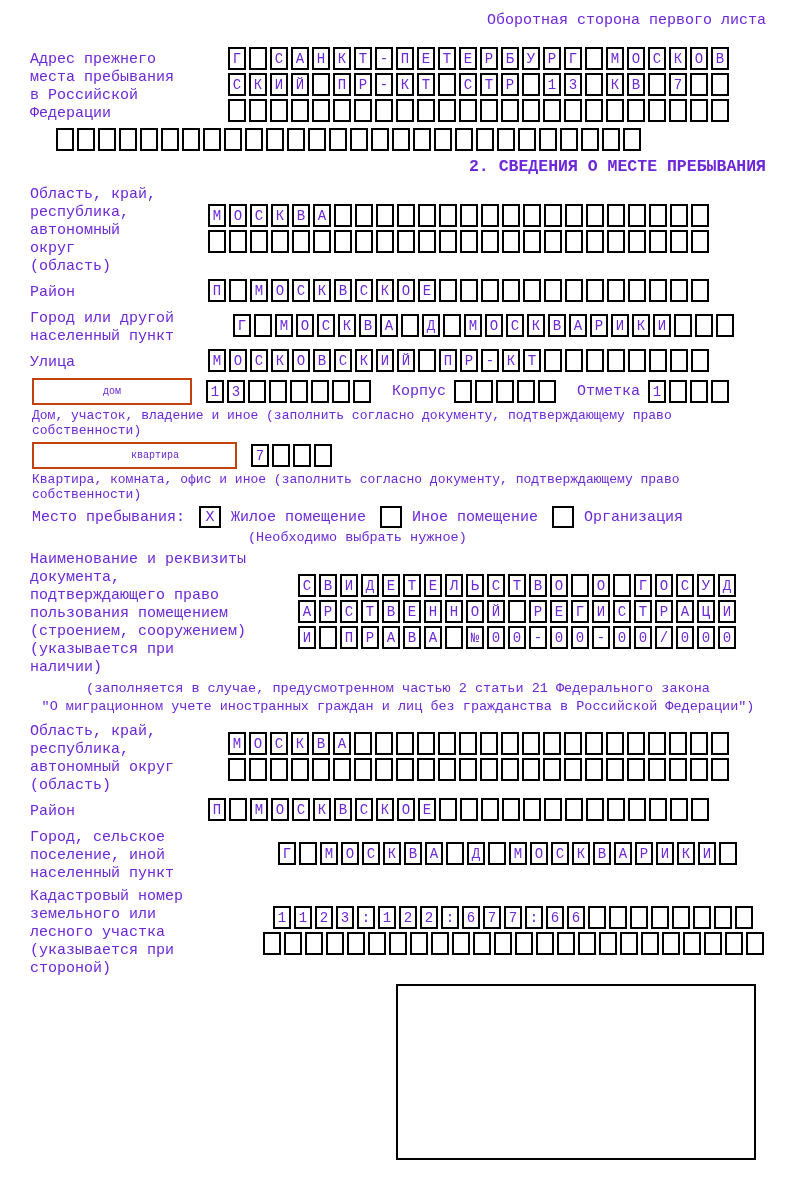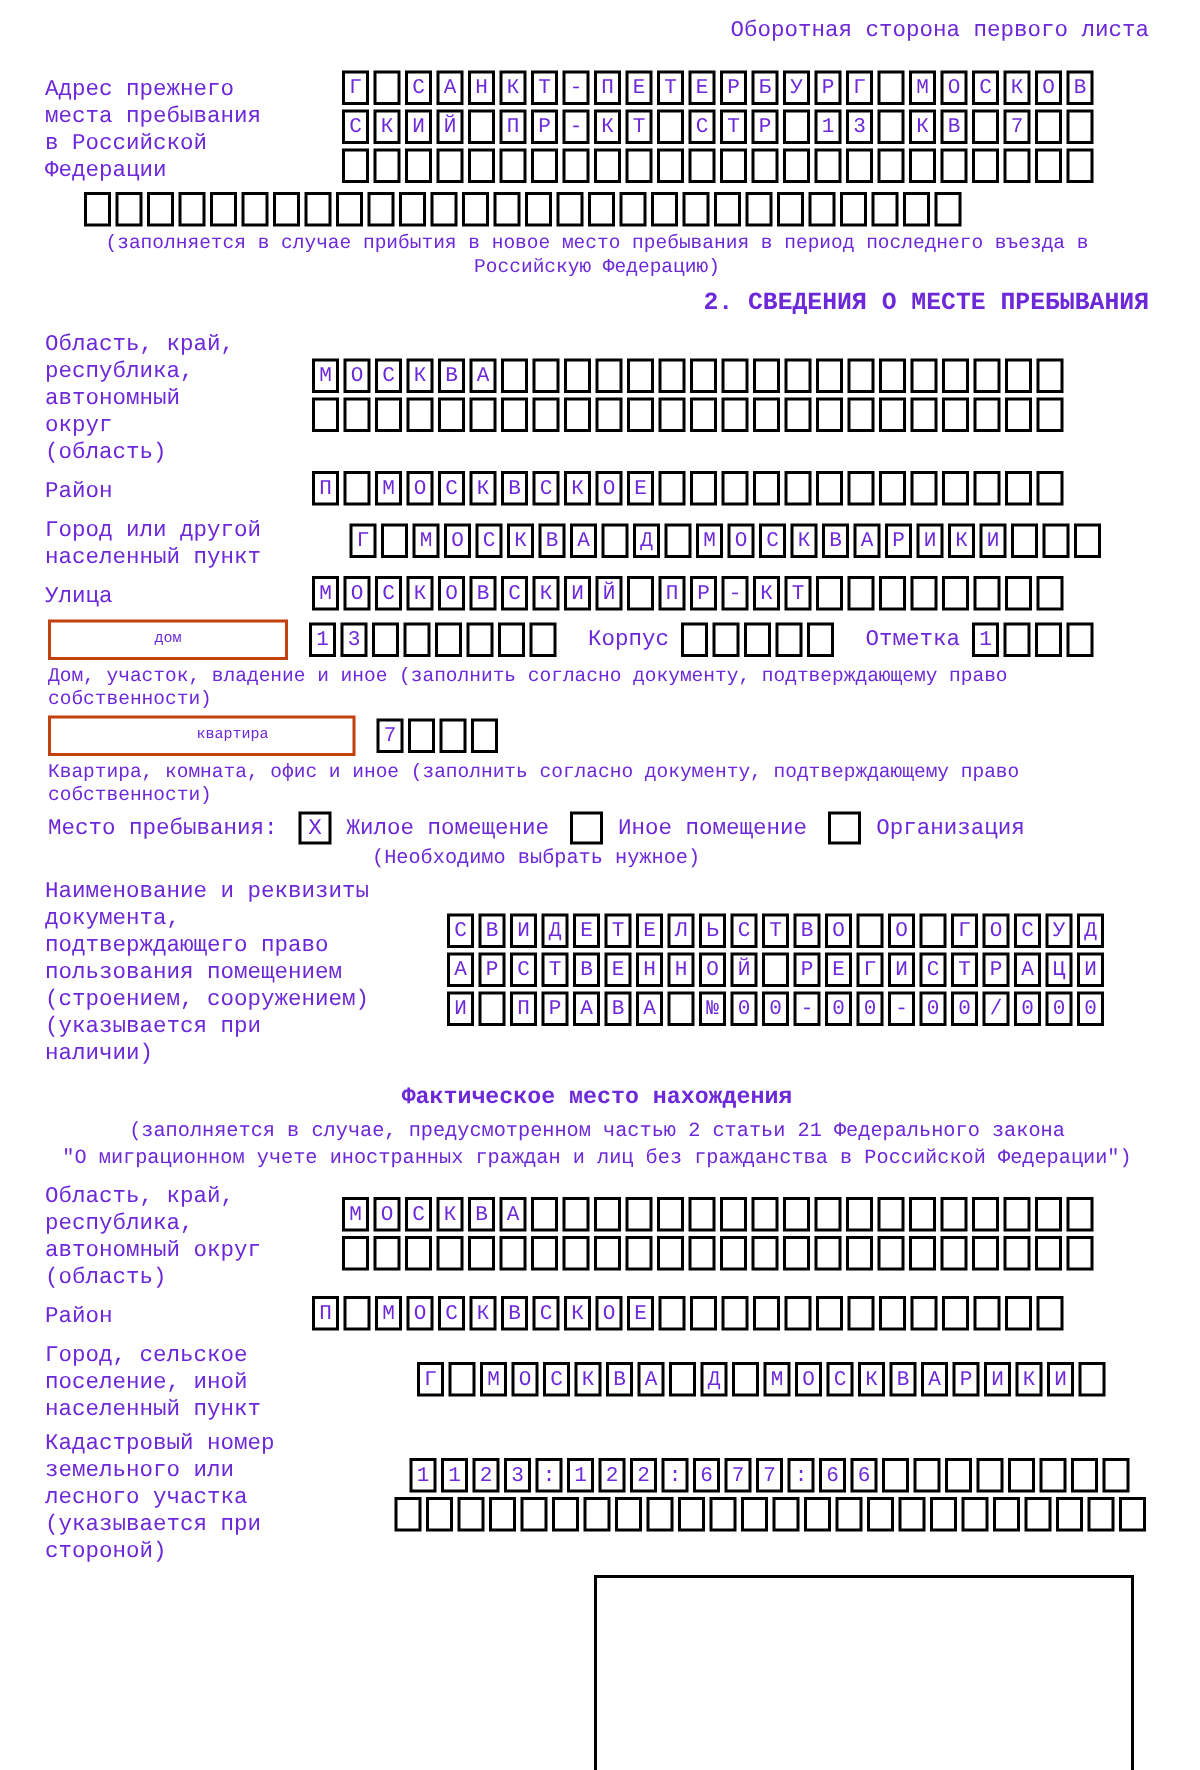--- a/index.html
+++ b/index.html
@@ -167,21 +167,20 @@
       <span class="cell"></span>
       <span class="cell"></span>
       <span class="cell"></span>
       <span class="cell"></span>
       <span class="cell"></span>
       <span class="cell"></span>
       <span class="cell"></span>
       <span class="cell"></span>
       <span class="cell"></span>
     </div>
-  <div class="caption">(заполняется в случае прибытия в новое место пребывания в период последнего въезда в Российскую Федерацию)</div>
 
   <h2>2. СВЕДЕНИЯ О МЕСТЕ ПРЕБЫВАНИЯ</h2>
 
   <div class="field-row">
     <div class="label w130">Область, край, республика, автономный округ (область)</div>
     <div>
       <div class="boxrow">
           <span class="cell">М</span>
           <span class="cell">О</span>
           <span class="cell">С</span>
@@ -446,21 +445,20 @@
           <span class="cell">0</span>
           <span class="cell">0</span>
           <span class="cell">/</span>
           <span class="cell">0</span>
           <span class="cell">0</span>
           <span class="cell">0</span>
         </div>
     </div>
   </div>
 
-  <h3>Фактическое место нахождения</h3>
   <div class="note">
     <span>(заполняется в случае, предусмотренном частью 2 статьи 21 Федерального закона</span><br>
     <span>"О миграционном учете иностранных граждан и лиц без гражданства в Российской Федерации")</span>
   </div>
 
   <div class="field-row">
     <div class="label w150">Область, край, республика, автономный округ (область)</div>
     <div>
       <div class="boxrow">
           <span class="cell">М</span>

